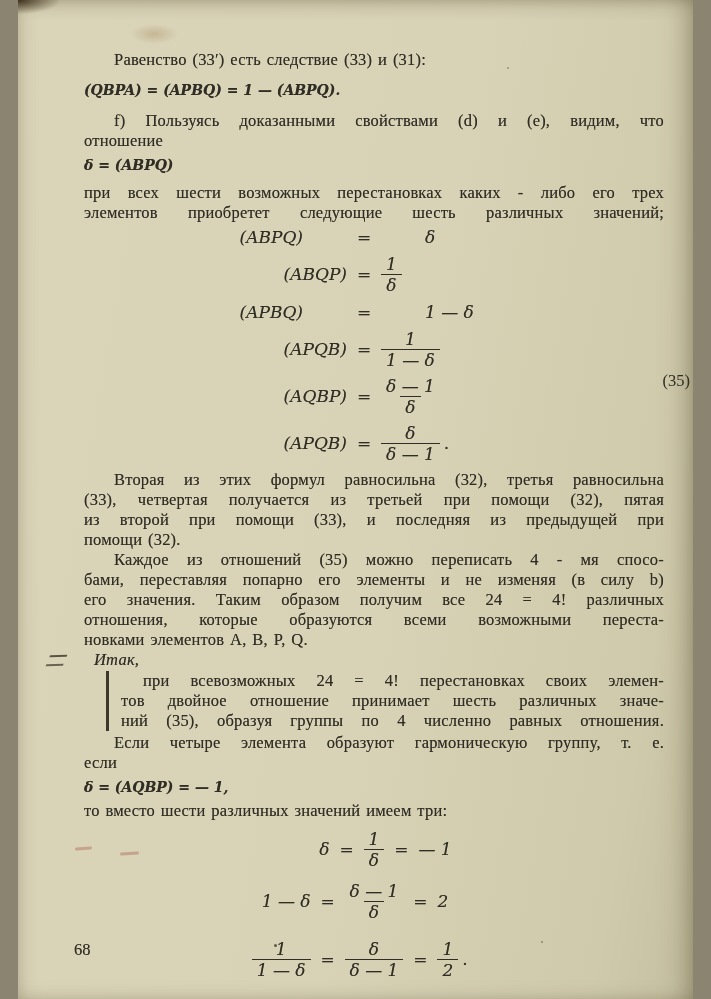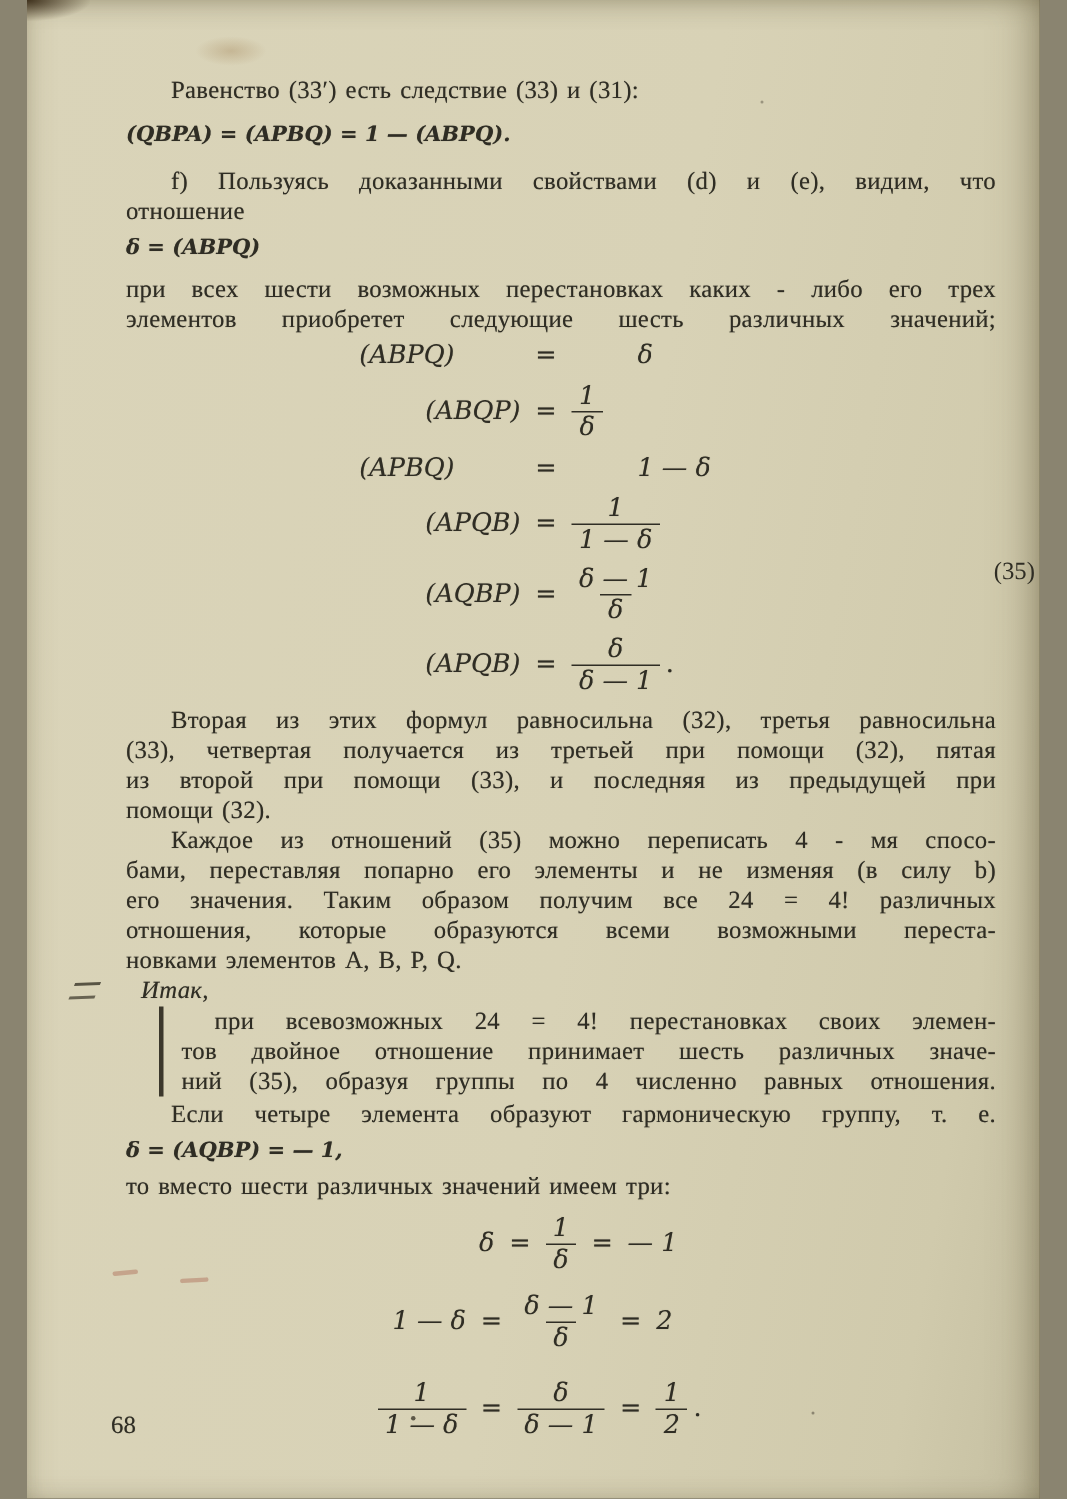--- a/index.html
+++ b/index.html
@@ -189,20 +189,21 @@
     </div>
 
     <div class="quote">
       <div class="ln jl">при всевозможных 24 = 4! перестановках своих элемен-</div>
       <div class="ln jl">тов двойное отношение принимает шесть различных значе-</div>
       <div class="ln jl">ний (35), образуя группы по 4 численно равных отношения.</div>
     </div>
 
     <div class="par">
       <div class="ln indent jl">Если четыре элемента образуют гармоническую группу, т. е.</div>
+      <div class="ln">если</div>
     </div>
 
     <div class="formula mi f-harm">δ = (AQBP) = — 1,</div>
 
     <div class="ln">то вместо шести различных значений имеем три:</div>
 
     <div class="h-block">
       <div class="h-row r1">
         <span class="h-lhs mi">δ</span>
         <span class="cr-eq">=</span>

